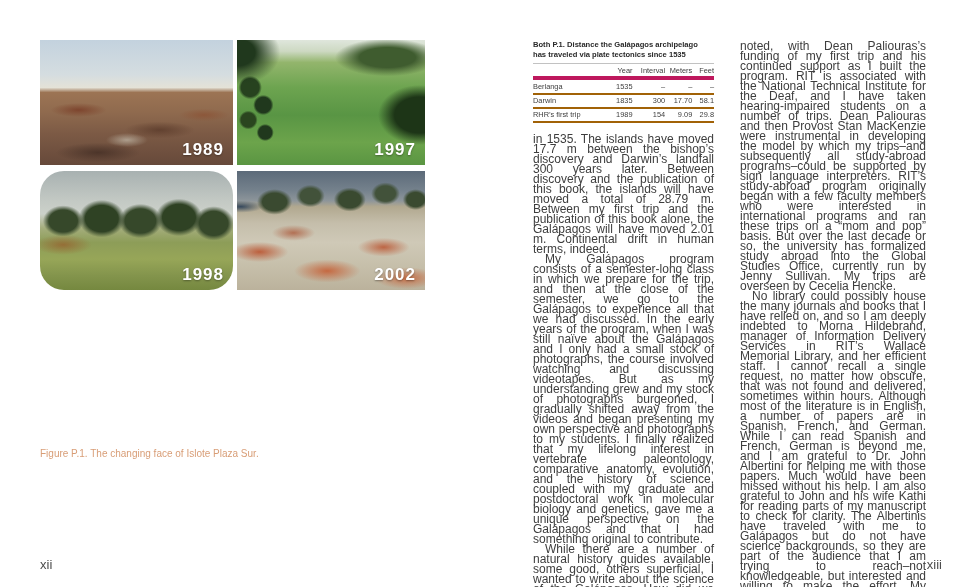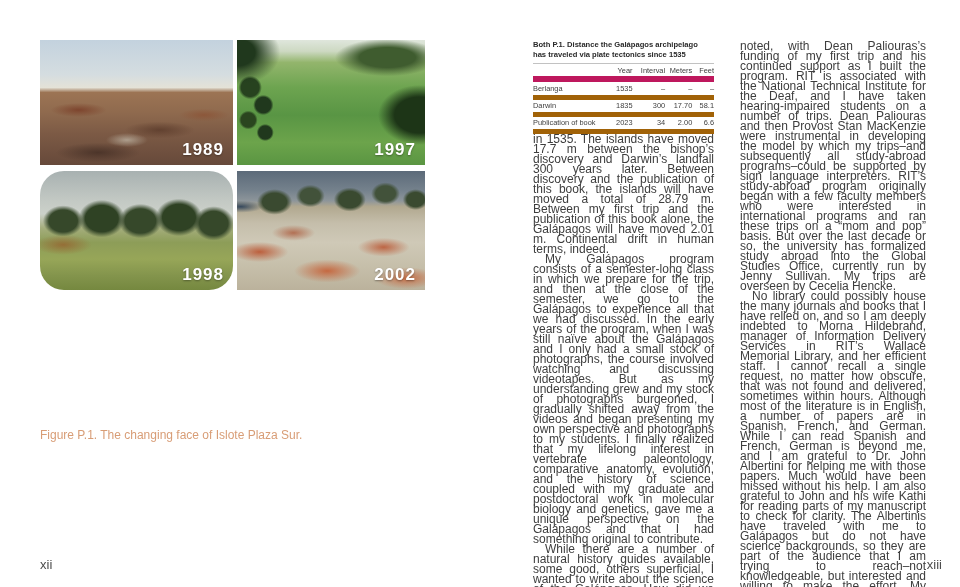--- a/index.html
+++ b/index.html
@@ -69,34 +69,34 @@
     radial-gradient(ellipse 16px 13px at 95% 24%, #3a4a30 55%, rgba(58,74,48,0) 80%),
     radial-gradient(ellipse 30px 8px at 2% 30%, rgba(40,62,88,.9), rgba(40,62,88,0) 75%),
     radial-gradient(ellipse 40px 14px at 12% 68%, rgba(186,84,48,.9), rgba(186,84,48,0) 72%),
     radial-gradient(ellipse 46px 16px at 48% 84%, rgba(197,96,54,.9), rgba(197,96,54,0) 72%),
     radial-gradient(ellipse 36px 13px at 78% 64%, rgba(186,84,48,.85), rgba(186,84,48,0) 72%),
     radial-gradient(ellipse 30px 11px at 30% 52%, rgba(168,76,44,.7), rgba(168,76,44,0) 72%),
     radial-gradient(ellipse 44px 15px at 90% 90%, rgba(197,96,54,.85), rgba(197,96,54,0) 72%),
     linear-gradient(180deg,#5c6a79 0%,#74818c 16%,#8d959a 25%,#b1a88f 30%,#c5beab 44%,#cfc9b7 60%,#c6bfaa 80%,#bbb29c 100%); padding-left: 28px;}
 
   .figure-caption{
-    position:absolute;left:40px;top:431px;width:385px;
-    font-size:12px;line-height:9px;color:#d89d76;
+    position:absolute;left:40px;top:449px;width:385px;
+    font-size:10px;line-height:9px;color:#d89d76;
   }
 
   
   .table-block{position:absolute;left:533px;top:40px;width:181px;}
   .table-title{font-weight:700;font-size:7.6px;line-height:9.6px;color:#2a2a2a;}
   .table-title span{display:block;}
   table.ptable{width:100%;border-collapse:collapse;margin-top:4px;}
   table.ptable td,table.ptable th{
     font-size:7.4px;line-height:9px;font-weight:400;color:#3d3d3d;
-    padding:1.6px 0;border-bottom:5px solid #a16207;text-align:right;white-space:nowrap;
+    padding:1.6px 0;border-bottom:2px solid #a16207;text-align:right;white-space:nowrap;
   }
-  table.ptable tr.hdr td{border-top:1px solid #c2c2c2;border-bottom:6px solid #be185d;color:#3d3d3d;}
+  table.ptable tr.hdr td{border-top:1px solid #c2c2c2;border-bottom:4px solid #be185d;color:#3d3d3d;}
   table.ptable td:first-child{text-align:left;}
   table.ptable td.c-name{width:40%;}
   table.ptable td.c-year{width:15%;}
   table.ptable td.c-int{width:18%;}
   table.ptable td.c-m{width:15%;}
   table.ptable td.c-ft{width:12%;}
 
   .col{position:absolute;}
   .col-1{left:533px;top:134px;width:181px;}
   .col-2{left:740px;top:41px;width:186px;}
@@ -155,25 +155,25 @@
           <td>–</td>
         </tr>
         <tr>
           <td>Darwin</td>
           <td>1835</td>
           <td>300</td>
           <td>17.70</td>
           <td>58.1</td>
         </tr>
         <tr>
-          <td>Publication of book</td>
-          <td>2023</td>
-          <td>34</td>
-          <td>2.00</td>
-          <td>6.6</td>
+          <td>RHR’s first trip</td>
+          <td>1989</td>
+          <td>154</td>
+          <td>9.09</td>
+          <td>29.8</td>
         </tr>
       </tbody>
     </table>
   </div>
 
   <div class="col col-1">
     <p>in 1535. The islands have moved 17.7 m between the bishop’s discovery and Darwin’s landfall 300 years later. Between discovery and the publication of this book, the islands will have moved a total of 28.79 m. Between my first trip and the publication of this book alone, the Galápagos will have moved 2.01 m. Continental drift in human terms, indeed.</p>
     <p class="indent">My Galápagos program consists of a semester-long class in which we prepare for the trip, and then at the close of the semester, we go to the Galápagos to experience all that we had discussed. In the early years of the program, when I was still naïve about the Galápagos and I only had a small stock of photographs, the course involved watching and discussing videotapes. But as my understanding grew and my stock of photographs burgeoned, I gradually shifted away from the videos and began presenting my own perspective and photographs to my students. I finally realized that my lifelong interest in vertebrate paleontology, comparative anatomy, evolution, and the history of science, coupled with my graduate and postdoctoral work in molecular biology and genetics, gave me a unique perspective on the Galápagos and that I had something original to contribute.</p>
     <p class="indent">While there are a number of natural history guides available, some good, others superficial, I wanted to write about the science of the Galápagos. How did we come to understand the behavior, physiology, genetics, and evolution of the archipelago’s unique biota? Given my initial lack of familiarity with the massive scientific literature, I had planned a much more inclusive project–reptiles to be sure, but birds, plants, geology, etc. I started with reptiles, and as that “chapter” grew and expanded, I ultimately realized that I was writing a book about the Galápagos herpetofauna, hence <i>A Paradise for Reptiles</i>.</p>
     <p class="indent">This project has occupied many years, and I could not have done it alone. It began, as I have</p>

